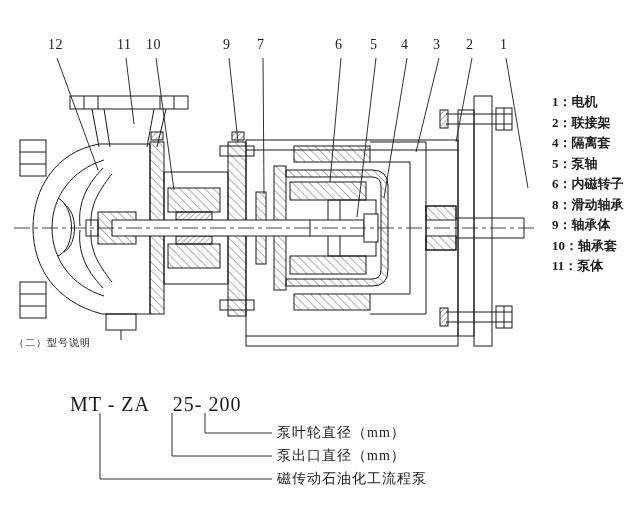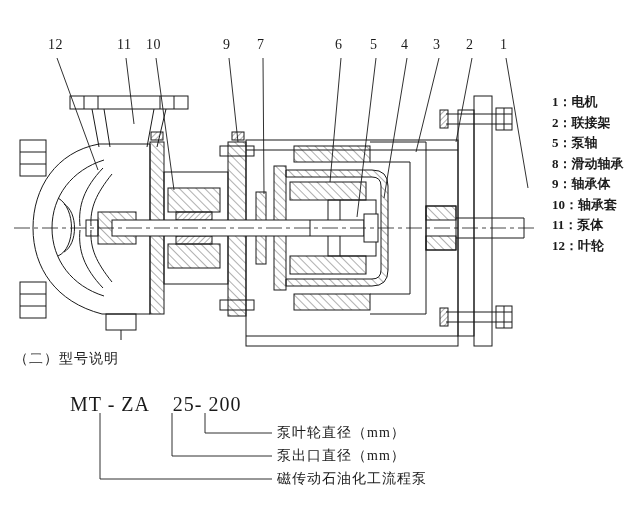--- a/index.html
+++ b/index.html
@@ -20,22 +20,22 @@
     letter-spacing:0.5px;
   }
   .legend {
     position:absolute; left:552px; top:92px;
     font-size:13px; line-height:20.5px;
     white-space:nowrap;
   }
   .legend-row { height:20.5px;font-weight:bold; }
 
   .model-heading {
-    position:absolute; left:14px; top:350px;
-    font-size:14px; letter-spacing:1px;
+    position:absolute; left:14px; top:336px;
+    font-size:10px; letter-spacing:1px;
   }
   .model-code {
     position:absolute; left:70px; top:393px;
     font-size:20px; letter-spacing:1px; white-space:pre;
   }
   .annotation {
     position:absolute; left:277px;
     font-size:14px; letter-spacing:1px; white-space:nowrap;
   }
   .a1 { top:424px; }
@@ -191,26 +191,27 @@
     <span class="co" style="left:370px">5</span>
     <span class="co" style="left:401px">4</span>
     <span class="co" style="left:433px">3</span>
     <span class="co" style="left:466px">2</span>
     <span class="co" style="left:500px">1</span>
   </div>
 
   <div class="legend">
     <div class="legend-row"><span>1</span><span>：</span><span>电机</span></div>
     <div class="legend-row"><span>2</span><span>：</span><span>联接架</span></div>
+    <div class="legend-row"><span>4</span><span>：</span><span>隔离套</span></div>
     <div class="legend-row"><span>5</span><span>：</span><span>泵轴</span></div>
+    <div class="legend-row"><span>6</span><span>：</span><span>内磁转子</span></div>
     <div class="legend-row"><span>8</span><span>：</span><span>滑动轴承</span></div>
     <div class="legend-row"><span>9</span><span>：</span><span>轴承体</span></div>
     <div class="legend-row"><span>10</span><span>：</span><span>轴承套</span></div>
     <div class="legend-row"><span>11</span><span>：</span><span>泵体</span></div>
-    <div class="legend-row"><span>12</span><span>：</span><span>叶轮</span></div>
   </div>
 
   <div class="model-heading">（二）型号说明</div>
   <div class="model-code">MT - ZA    25- 200</div>
   <div class="annotation a1">泵叶轮直径（mm）</div>
   <div class="annotation a2">泵出口直径（mm）</div>
   <div class="annotation a3">磁传动石油化工流程泵</div>
 
 </div>
 

